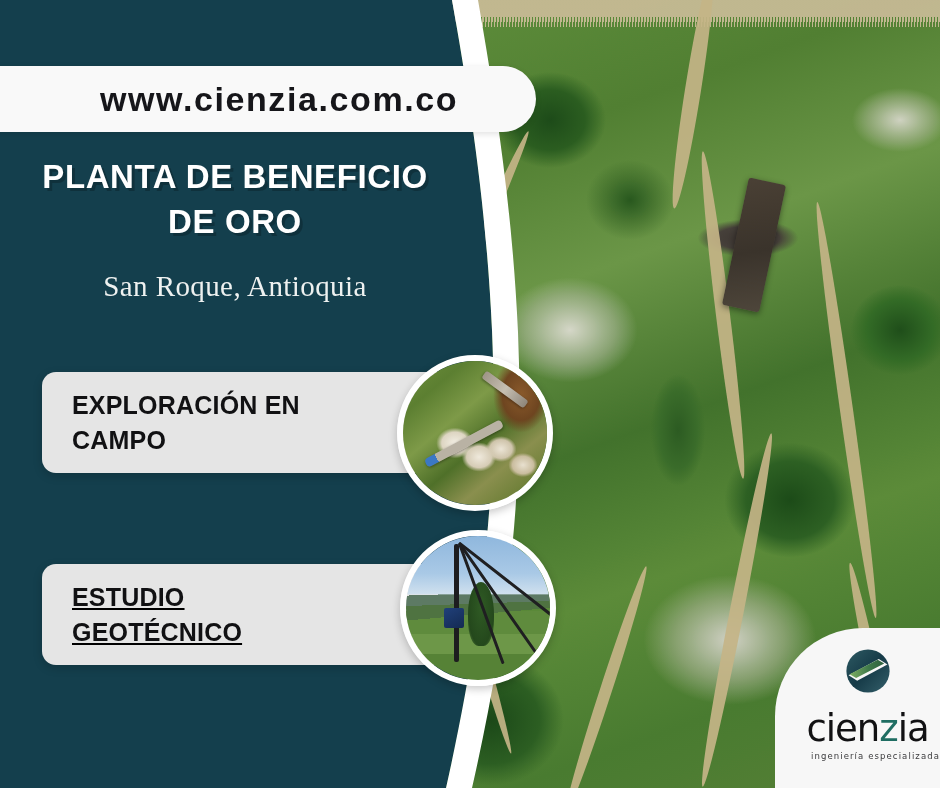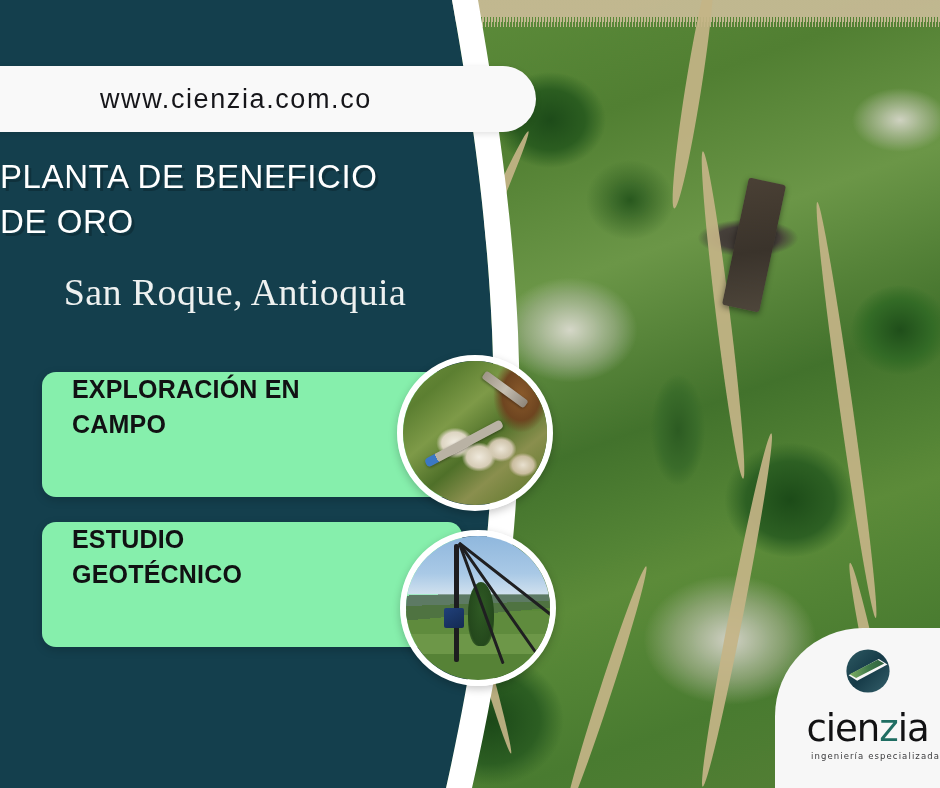--- a/index.html
+++ b/index.html
@@ -68,54 +68,55 @@
   
   .url-pill {
     position:absolute; left:-20px; top:66px; width:556px; height:66px;
     background:#f9f9f9;
     border-radius:0 33px 33px 0;
     display:flex; align-items:center;
     box-shadow:0 2px 6px rgba(0,0,0,.12);
   }
   .url-text {
     margin-left:120px;
-    font-size:27px; font-weight:400; color:#16161a;
+    font-size:34px; font-weight:700; color:#16161a;
     letter-spacing:1.6px;
     text-align:center;
   }
 
   
   .headline {
     position:absolute; left:0; top:155px; width:470px;
+    text-align:center;
     color:#ffffff;
-    font-size:33px; font-weight:400;
+    font-size:33px; font-weight:700;
     line-height:1.36;
     letter-spacing:.6px;
     text-shadow:3px 3px 0 rgba(0,0,0,.22);
   }
   .headline .l2 { display:block; }
   .subtitle {
     position:absolute; left:0; top:270px; width:470px;
     text-align:center;
     color:#eef1f0;
     font-family:"Liberation Serif", serif;
-    font-size:38px; font-weight:400;
+    font-size:29px; font-weight:400;
     letter-spacing:.4px;
   }
 
   
   .card {
-    position:absolute; left:42px; width:420px; height:125px;
-    background:#86efac;
+    position:absolute; left:42px; width:420px; height:101px;
+    background:#e5e5e5;
     border-radius:14px;
-    display:flex; 
+    display:flex; align-items:center;
     box-shadow:0 3px 10px rgba(0,0,0,.18);
   }
   .card-1 { top:372px; }
-  .card-2 { top:522px; }
+  .card-2 { top:564px;text-decoration:underline; }
   .card-label {
     margin-left:30px; width:270px;
     font-size:25px; font-weight:800; color:#111113;
     line-height:1.38; letter-spacing:.2px;
   }
 
   
   .photo-circle {
     position:absolute; width:156px; height:156px;
     border-radius:50%;

